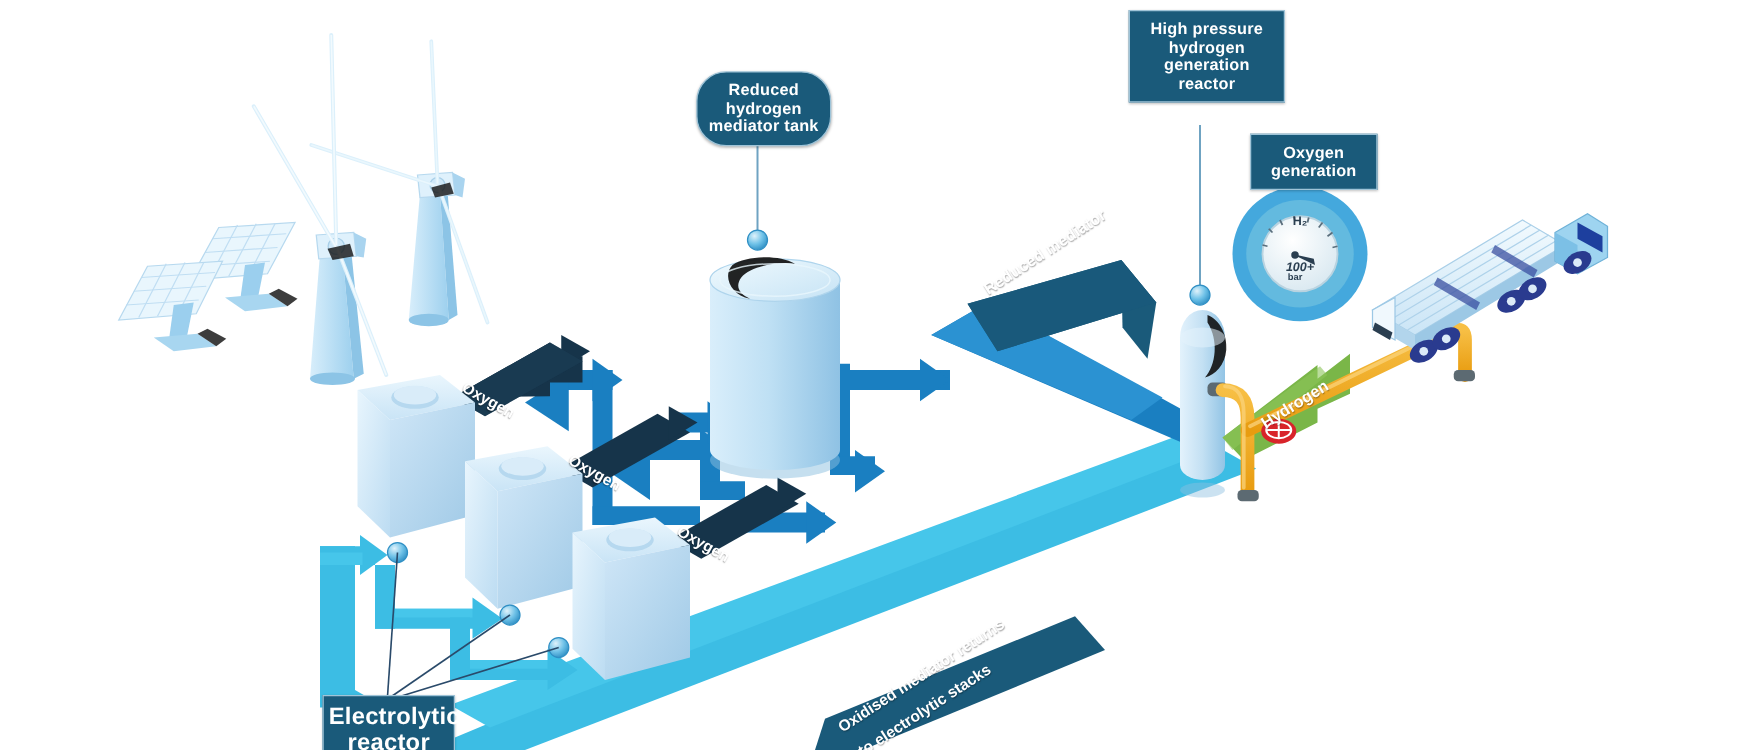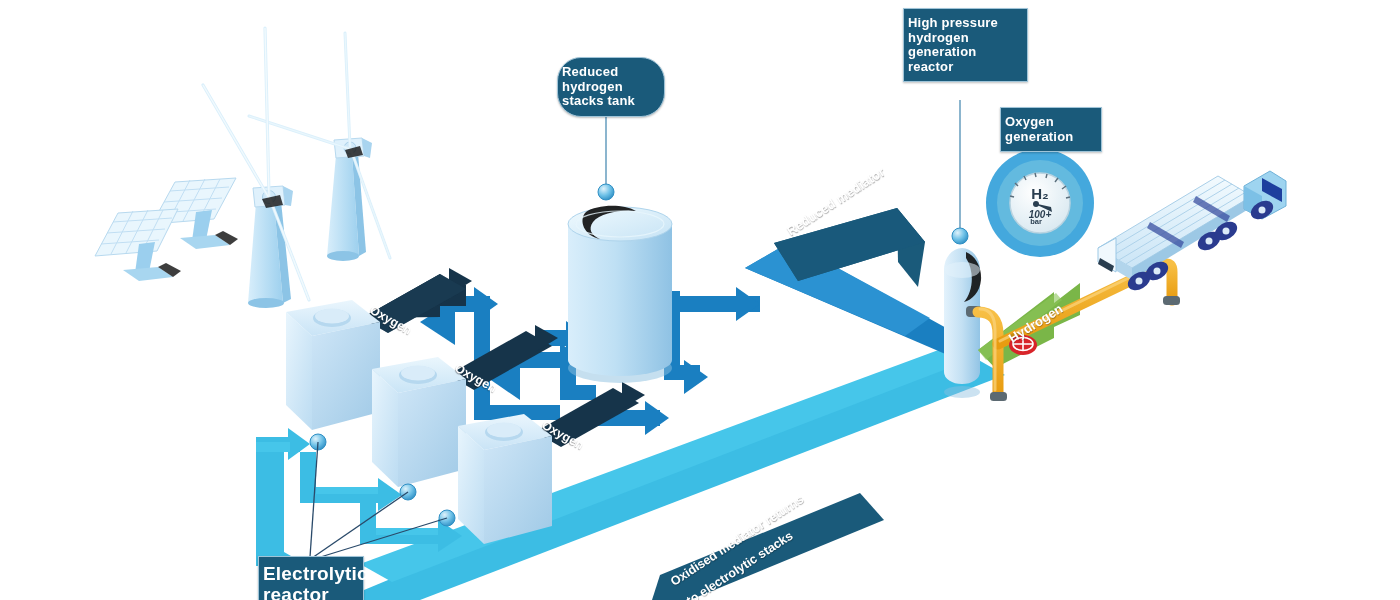--- a/index.html
+++ b/index.html
@@ -2,21 +2,21 @@
 <html><head>
 <meta charset="utf-8">
 <style>
   html,body{margin:0;padding:0;background:#ffffff;}
   body{width:1400px;height:600px;overflow:hidden;font-family:"Liberation Sans",sans-serif;}
   #stage{position:relative;width:1400px;height:600px;background:#fff;}
   svg#scene{position:absolute;left:0;top:0;width:1400px;height:600px;}
 
   .callout-box{
     position:absolute;background:#1a5a7a;border:1px solid #9fc4d8;
-    color:#ffffff;font-weight:bold;text-align:left;
+    color:#ffffff;font-weight:bold;text-align:center;
     line-height:1.12;letter-spacing:.2px;
     box-shadow:0 1px 2px rgba(0,0,0,.25);
     font-family:"Liberation Sans",sans-serif;
   }
   #lbl-reduced-tank{left:557px;top:57px;width:98px;padding:7px 4px;font-size:13px;border-radius:24px;}
   #lbl-reactor{left:903px;top:8px;width:115px;padding:7px 4px;font-size:13px;}
   #lbl-rapid{left:1000px;top:107px;width:92px;padding:7px 4px;font-size:13px;}
   #lbl-stacks{left:258px;top:556px;width:96px;padding:6px 4px;font-size:19px;}
 
   .arrow-label{
@@ -28,21 +28,21 @@
   #al-ox1{left:374px;top:303px;transform:rotate(29deg);transform-origin:0 0;}
   #al-ox2{left:459px;top:361px;transform:rotate(29deg);transform-origin:0 0;}
   #al-ox3{left:546px;top:418px;transform:rotate(29deg);transform-origin:0 0;}
   #al-red{left:784px;top:226px;transform:rotate(-33deg);transform-origin:0 0;font-size:13px;}
   #al-h2{left:1006px;top:333px;transform:rotate(-32deg);transform-origin:0 0;font-size:13px;}
   #al-oxid1{left:668px;top:577px;transform:rotate(-33deg);transform-origin:0 0;font-size:12.5px;}
   #al-oxid2{left:684px;top:596px;transform:rotate(-33deg);transform-origin:0 0;font-size:12.5px;}
 
   .gauge-txt{position:absolute;color:#2a3e50;font-weight:bold;text-align:center;
     font-family:"Liberation Sans",sans-serif;pointer-events:none;}
-  #g-h2{left:1026px;top:185px;width:28px;font-size:15px;}
+  #g-h2{left:1026px;top:172px;width:28px;font-size:10px;}
   #g-bar1{left:1018px;top:209px;width:44px;font-size:10px;font-style:italic;}
   #g-bar2{left:1018px;top:217px;width:36px;font-size:7.5px;}
 </style>
 </head>
 <body>
 
 <div id="stage">
 
 <svg id="scene" viewBox="0 0 1400 600">
   <defs>
@@ -379,21 +379,21 @@
             <circle cx="1226" cy="231" r="3.5"></circle>
         <circle cx="1262" cy="210" r="3.5"></circle>
       </g>
     </g>
   </g>
 </svg>
 
 <div class="callout-box" id="lbl-reduced-tank">
   <div>Reduced</div>
   <div>hydrogen</div>
-  <div>stacks tank</div>
+  <div>mediator tank</div>
 </div>
 
 <div class="callout-box" id="lbl-reactor">
   <div>High pressure</div>
   <div>hydrogen</div>
   <div>generation</div>
   <div>reactor</div>
 </div>
 
 <div class="callout-box" id="lbl-rapid">

